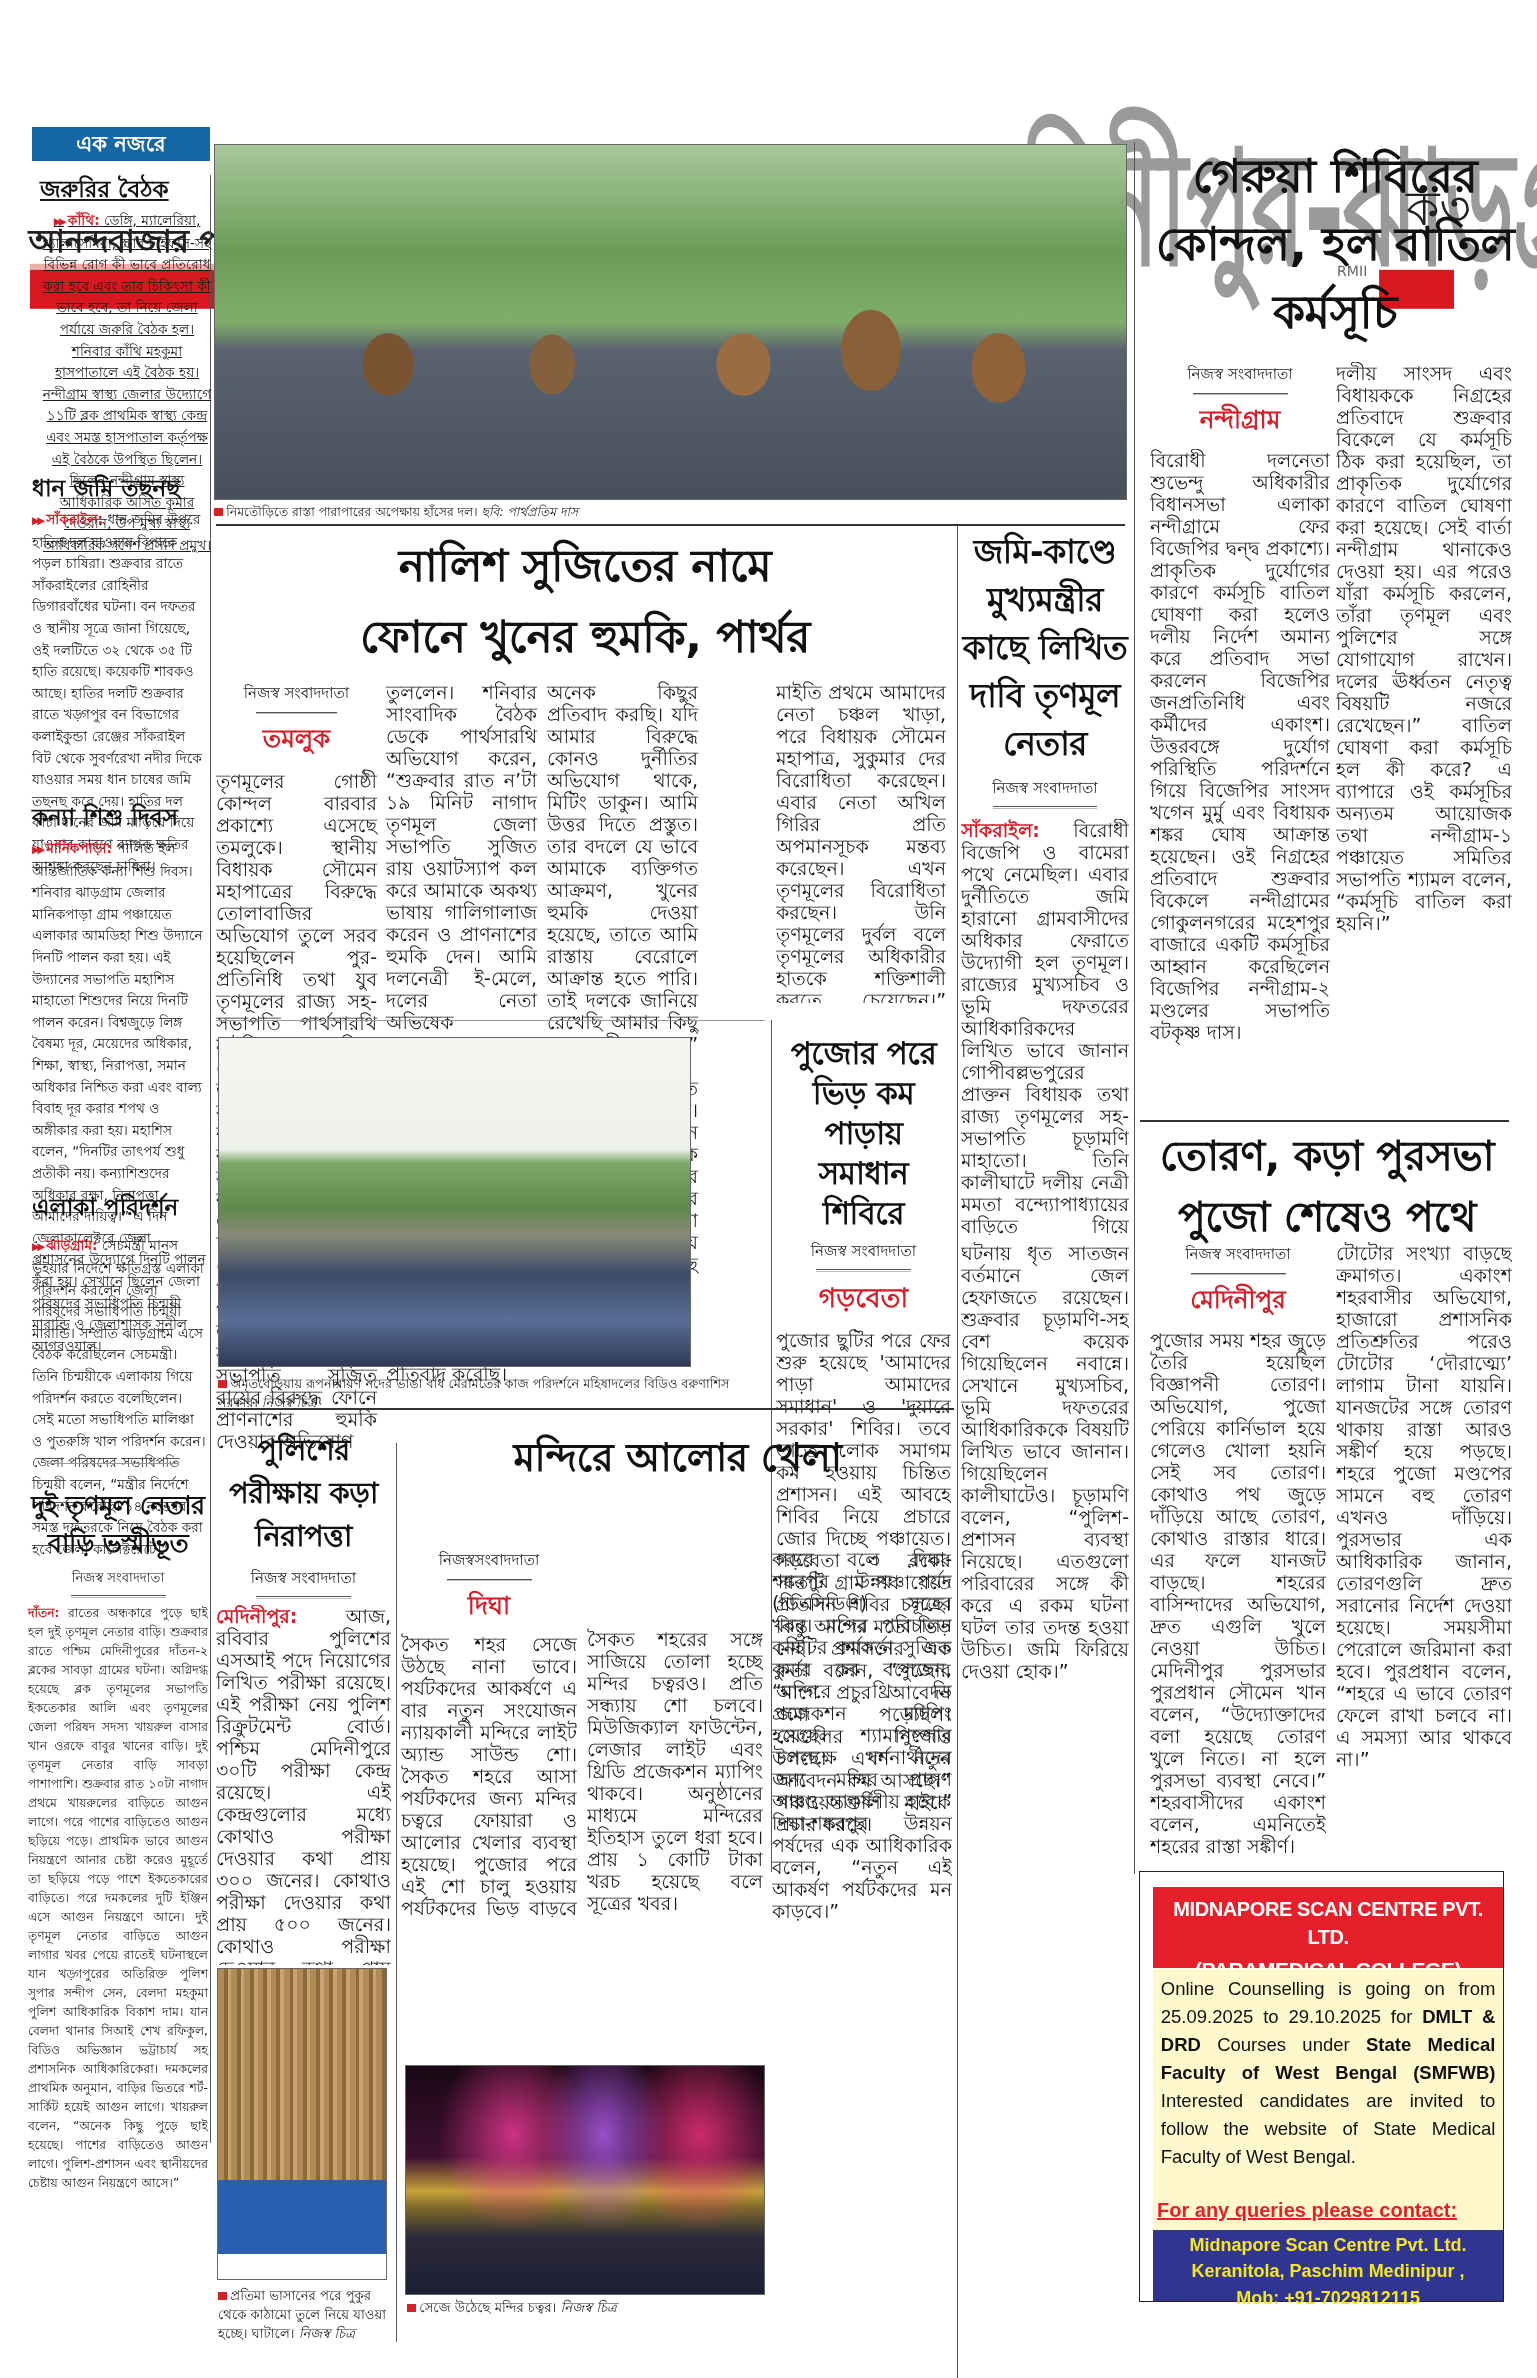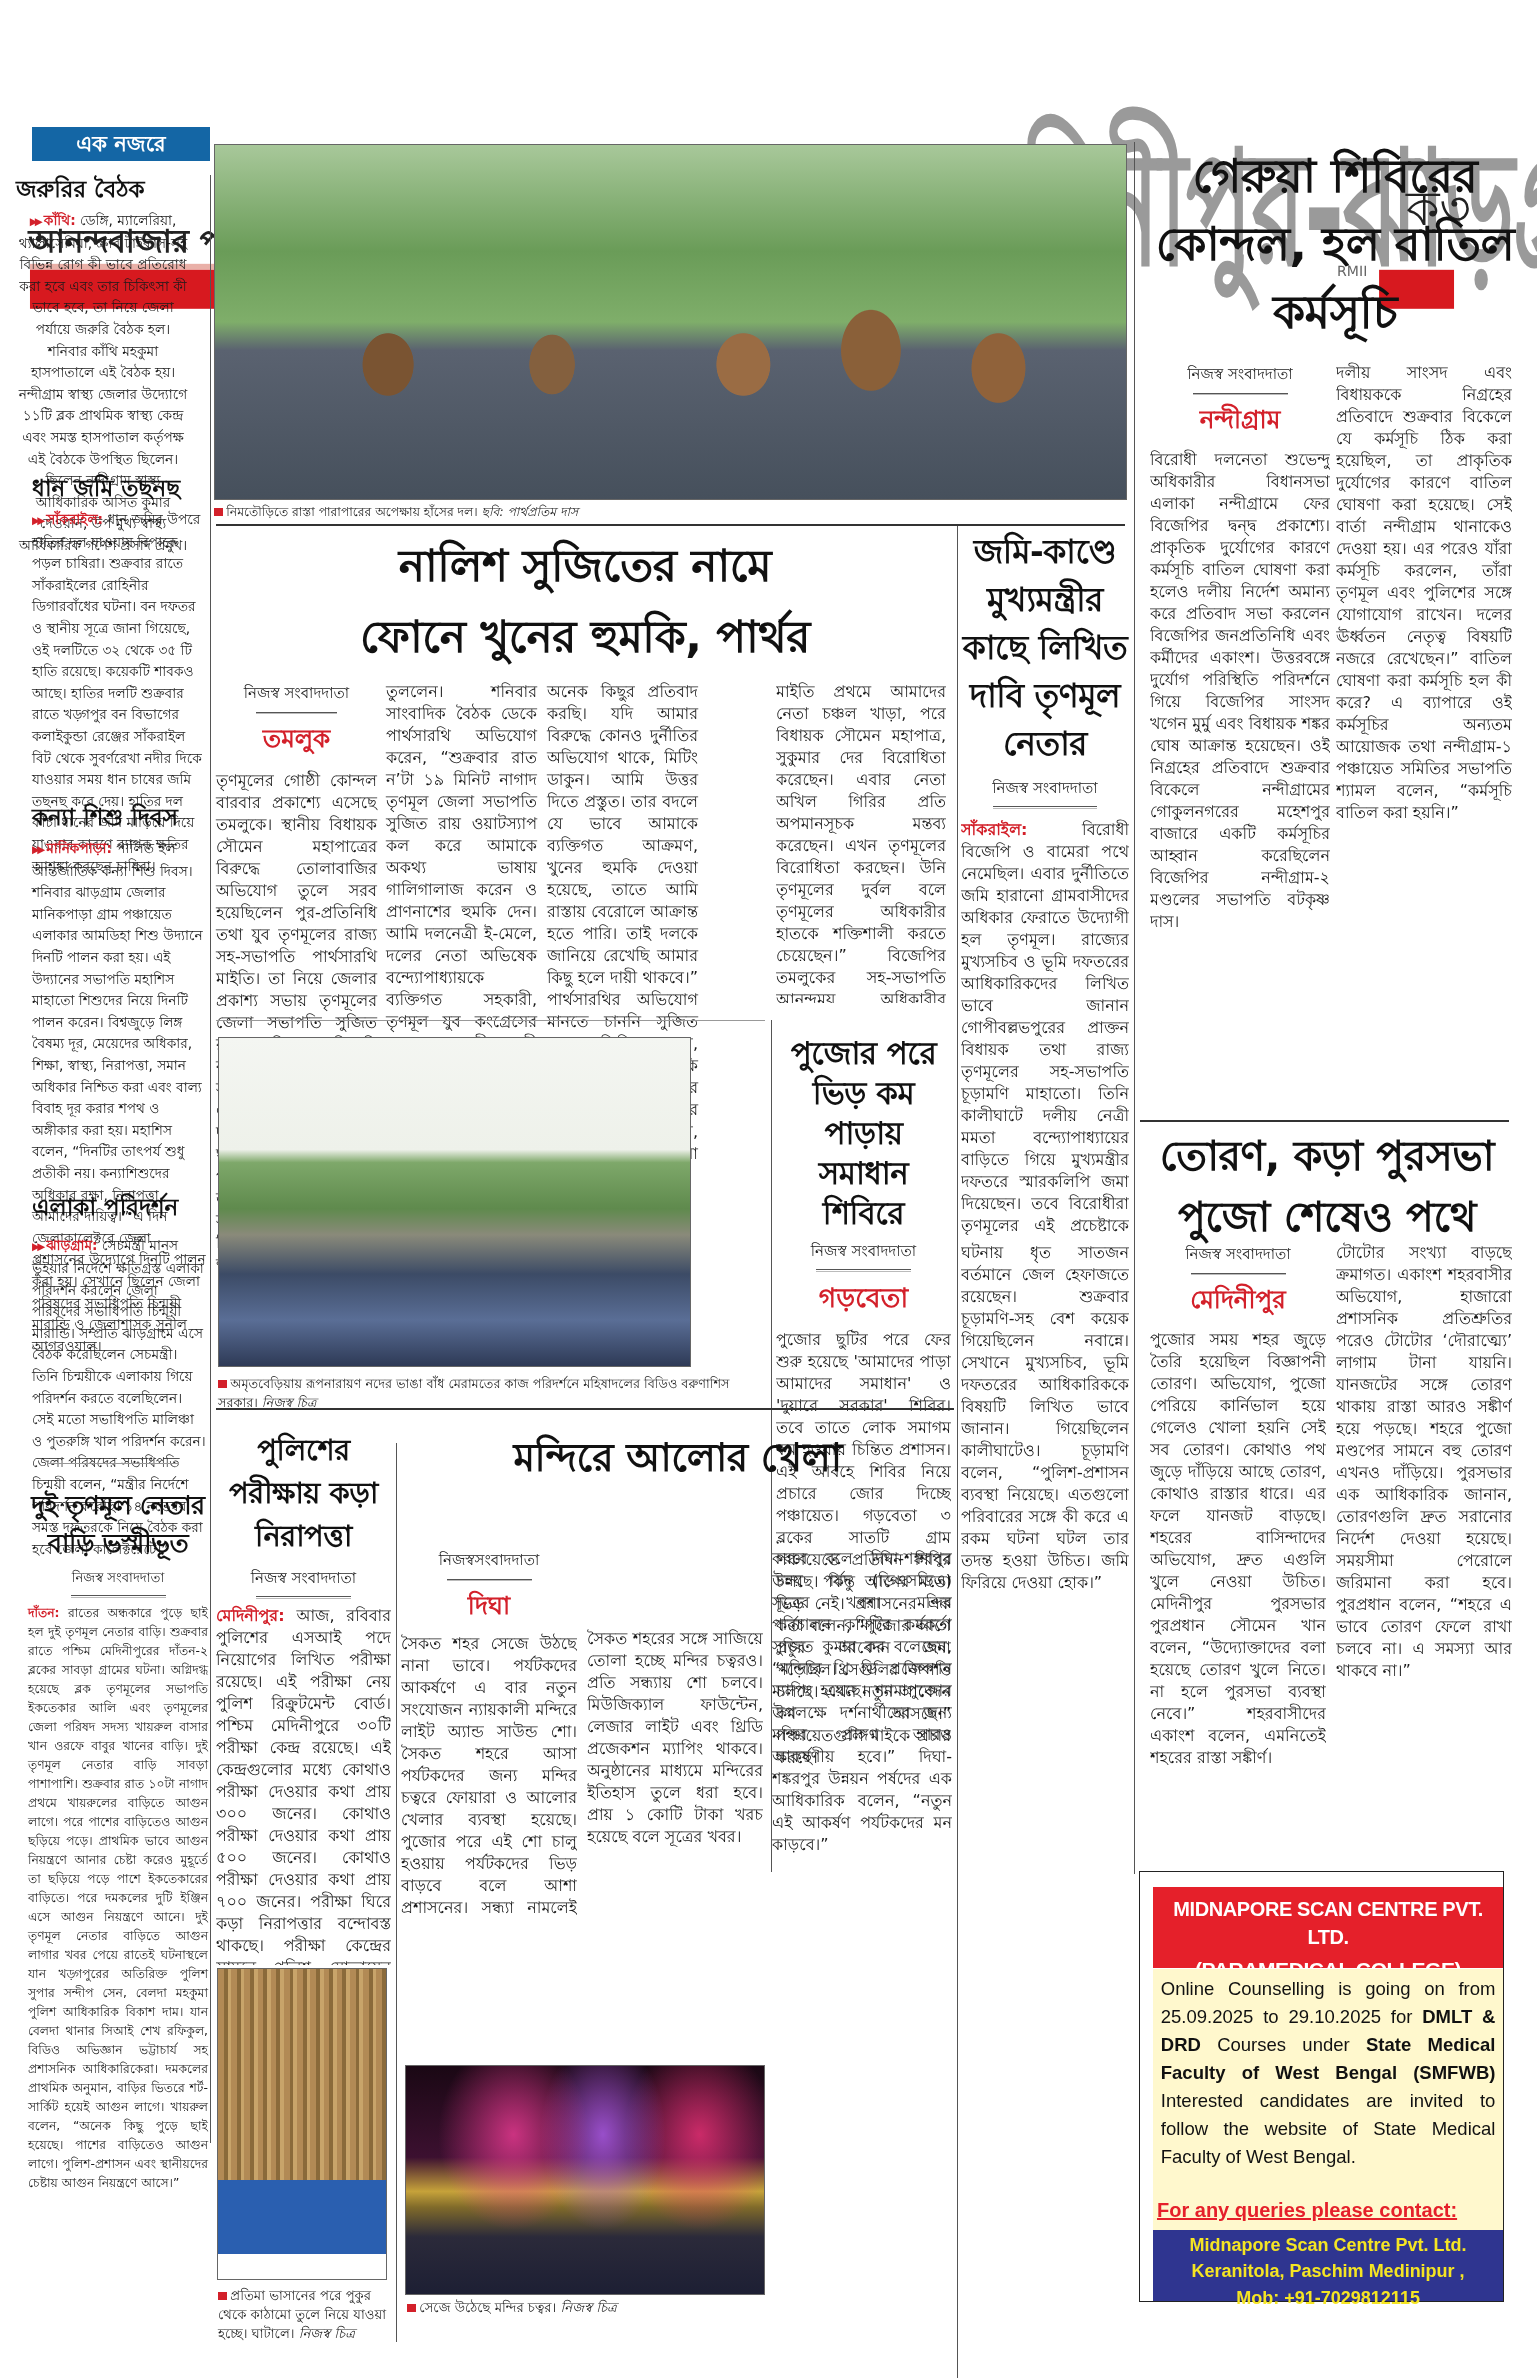--- a/index.html
+++ b/index.html
@@ -34,21 +34,21 @@
   .photo { overflow: hidden; border: 0.9px solid #666; }
   .caption { font-size: 13.2px; line-height: 19px; color: #222; }
   .caption .sq { display: inline-block; width: 8.5px; height: 8.5px; background: #d3202a; margin-right: 3.8px; vertical-align: 0; }
   .caption i { font-style: italic; }
 
   
   .hl { font-weight: bold; color: #111; text-align: center; letter-spacing: -0.5px; }
   .byline { text-align: center; font-size: 15px; color: #222; }
   .byline-rule { height: 2.8px; border-top: 0.9px solid #555; border-bottom: 0.9px solid #bbb; margin: 5.7px auto; }
   .dateline { text-align: center; font-size: 24.6px; font-weight: bold; color: #d3202a; }
-  .body { font-size: 16px; line-height: 22px; text-align: justify; color: #1a1a1a; }
+  .body { font-size: 19px; line-height: 22px; text-align: justify; color: #1a1a1a; }
 
   
   .ad { left: 1139px; top: 1871px; width: 365px; height: 431px; border: 1.4px solid #222; background: #fff; }
   .ad-head { position: absolute; left: 13.2px; top: 15px; right: 0; height: 81px; background: #e5202a; color: #fff; text-align: center; font-family: "Liberation Sans", sans-serif; font-weight: bold; font-size: 20px; line-height: 28px; padding-top: 7.6px; letter-spacing: -0.4px; }
   .ad-head .l2 { font-size: 21px; display: block; margin-top: 5.7px; }
   .ad-body { position: absolute; left: 13.2px; top: 97px; right: 0; height: 225px; background: #fff8cd; padding: 5.7px 7.6px; font-family: "Liberation Sans", sans-serif; font-size: 18.5px; line-height: 28px; text-align: justify; color: #111; }
   .ad-body b { font-weight: bold; }
   .ad-query { position: absolute; left: 13.2px; top: 322px; right: 0; height: 36px; background: #fff8cd; font-family: "Liberation Sans", sans-serif; font-weight: bold; font-size: 20px; color: #e5202a; text-decoration: underline; padding-left: 3.8px; line-height: 32px; }
   .ad-foot { position: absolute; left: 13.2px; top: 358px; right: 0; bottom: 0; background: #2f3590; color: #f5e523; text-align: center; font-family: "Liberation Sans", sans-serif; font-weight: bold; font-size: 18px; line-height: 26.5px; padding-top: 1.9px; }
 
@@ -80,21 +80,21 @@
   <div class="abs mast-bar-l"></div>
   <div class="abs mast-title">মেদিনীপুর-ঝাড়গ্রাম</div>
   <div class="abs mast-rmi">RMII</div>
   <div class="abs mast-bar-r"></div>
   <div class="abs mast-page">ক৩</div>
 </div>
 
 <div class="abs ek-nazar">এক নজরে</div>
 <div class="abs rule-v" style="left:210px; top:175px; height:1968px;"></div>
 
-<div class="abs" style="left:16px; top:176px; width:174px;">
+<div class="abs" style="left:40px; top:176px; width:174px;text-decoration:underline;">
   <div class="brief-title">জরুরির বৈঠক</div>
   <div class="brief-body" style="margin-top:7.6px;text-align:center;">
     <span class="arrow">▶▶</span><span class="tag">কাঁথি:</span>
     <span>ডেঙ্গি, ম্যালেরিয়া, থ্যালাসেমিয়া, স্ক্রাব টাইফাস-সহ বিভিন্ন রোগ কী ভাবে প্রতিরোধ করা হবে এবং তার চিকিৎসা কী ভাবে হবে, তা নিয়ে জেলা পর্যায়ে জরুরি বৈঠক হল। শনিবার কাঁথি মহকুমা হাসপাতালে এই বৈঠক হয়। নন্দীগ্রাম স্বাস্থ্য জেলার উদ্যোগে ১১টি ব্লক প্রাথমিক স্বাস্থ্য কেন্দ্র এবং সমস্ত হাসপাতাল কর্তৃপক্ষ এই বৈঠকে উপস্থিত ছিলেন। ছিলেন নন্দীগ্রাম স্বাস্থ্য আধিকারিক অসিত কুমার দেওয়ান, উপ মুখ্য স্বাস্থ্য আধিকারিক গণেশ প্রসাদ প্রমুখ।</span>
   </div>
 </div>
 
 <div class="abs" style="left:32px; top:475px; width:174px;">
   <div class="brief-title">ধান জমি তছনছ</div>
   <div class="brief-body" style="margin-top:7.6px;">

